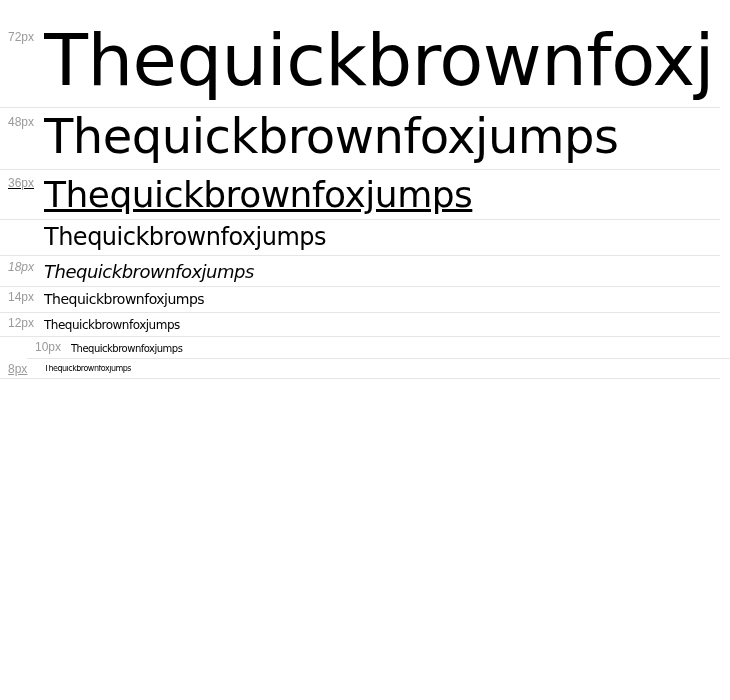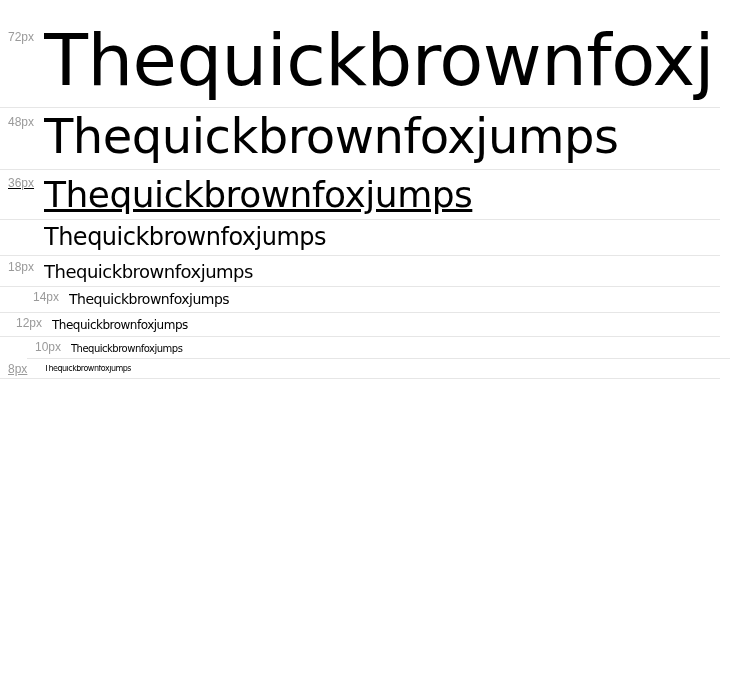--- a/index.html
+++ b/index.html
@@ -63,29 +63,29 @@
   .row-48 .size-label { padding-top: 9px; }
 
   .row-36 { height: 50px; text-decoration: underline; }
   .row-36 .sample { font-size: 36px; padding-bottom: 4px; }
   .row-36 .size-label { padding-top: 8px; }
 
   .row-24 { height: 36px; }
   .row-24 .sample { font-size: 24px; padding-bottom: 4px; }
   .row-24 .size-label { padding-top: 6px; margin-top: 37px; }
 
-  .row-18 { height: 31px; }
+  .row-18 { height: 31px; font-style: italic; }
   .row-18 .sample { font-size: 18px; padding-bottom: 4px; }
   .row-18 .size-label { padding-top: 6px; }
 
   .row-14 { height: 26px; }
   .row-14 .sample { font-size: 14px; padding-bottom: 4px; }
-  .row-14 .size-label { padding-top: 5px; margin-left: 25px; }
+  .row-14 .size-label { padding-top: 5px; }
 
-  .row-12 { height: 24px; padding-left: 8px; }
+  .row-12 { height: 24px; }
   .row-12 .sample { font-size: 12px; padding-bottom: 4px; }
   .row-12 .size-label { padding-top: 5px; }
 
   .row-10 { height: 22px; margin-left: 27px; }
   .row-10 .sample { font-size: 10px; padding-bottom: 4px; }
   .row-10 .size-label { padding-top: 5px; }
 
   .row-8 { height: 20px; }
   .row-8 .sample { font-size: 8px; padding-bottom: 4px; }
   .row-8 .size-label { padding-top: 5px; text-decoration: underline; }

